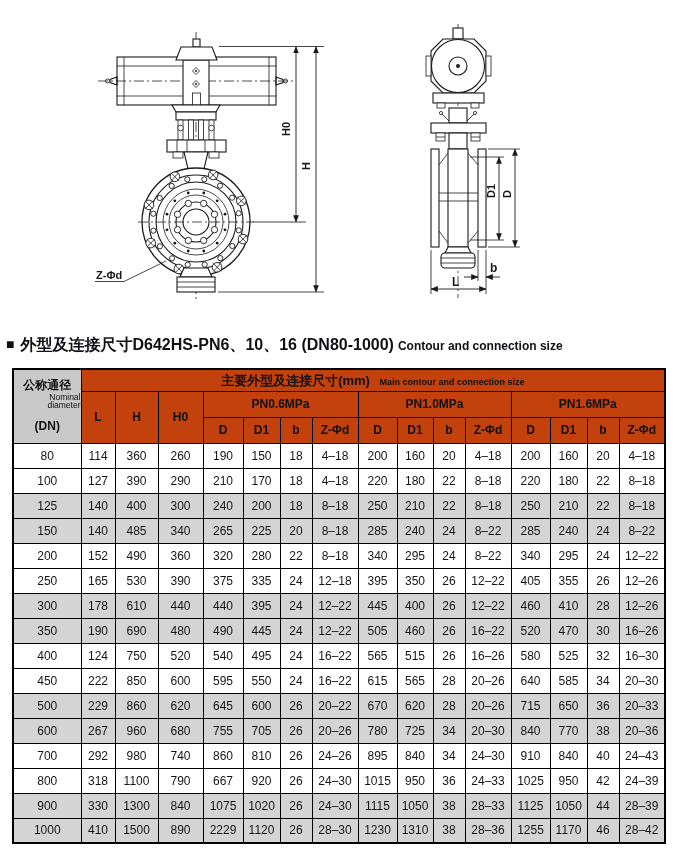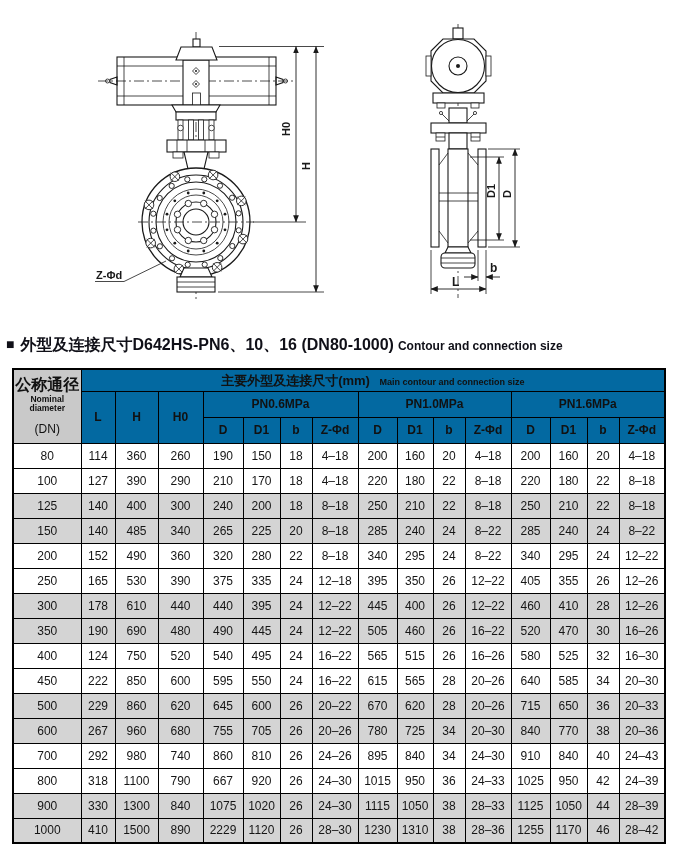--- a/index.html
+++ b/index.html
@@ -21,28 +21,28 @@
   svg text.big{font-size:12px;font-weight:700;}
   
   .title{position:absolute;top:335px;left:6px;white-space:nowrap;color:#101018;}
   .bullet{font-size:14px;vertical-align:1px;}
   .t-cn{font-size:16px;font-weight:700;margin-left:6px;}
   .t-en{font-size:12px;font-weight:700;margin-left:4px;}
   
   .table-wrap{position:absolute;top:368px;left:12px;}
   table{border-collapse:collapse;table-layout:fixed;width:652px;border:2px solid #000;}
   th,td{border:1px solid #000;text-align:center;vertical-align:middle;padding:0;overflow:hidden;}
-  thead th{background:#0369a1;font-weight:700;}
+  thead th{background:#c2410c;font-weight:700;}
   .r1{height:22px;}
   .r2{height:26px;font-size:12px;}
   .r3{height:26px;font-size:12px;}
   .dn-head{background:#c9c9c9;}
-  .dn-cn{font-size:16px;font-weight:700;line-height:1.15;}
-  .dn-en{font-size:8.5px;font-weight:700;line-height:1.05;}
-  .dn-unit{font-size:12px;font-weight:400;line-height:1.2;margin-top:9px;}
+  .dn-cn{font-size:12px;font-weight:700;line-height:1.15;}
+  .dn-en{font-size:8.5px;font-weight:400;line-height:1.05;text-align:right;}
+  .dn-unit{font-size:12px;font-weight:700;line-height:1.2;margin-top:9px;}
   .main-cn{font-size:13px;font-weight:700;}
   .main-en{font-size:9px;font-weight:600;margin-left:5px;}
   tbody tr{height:25px;}
   tbody td{font-size:12px;color:#151515;background:#ffffff;}
   tbody tr.alt td{background:#d4d4d4;}
 </style>
 </head>
 <body>
 
 <div class="drawing-area">

